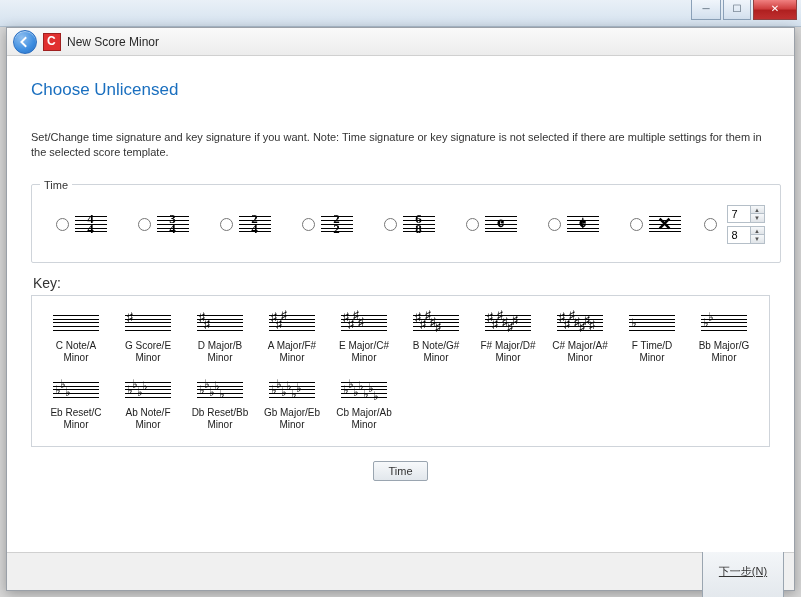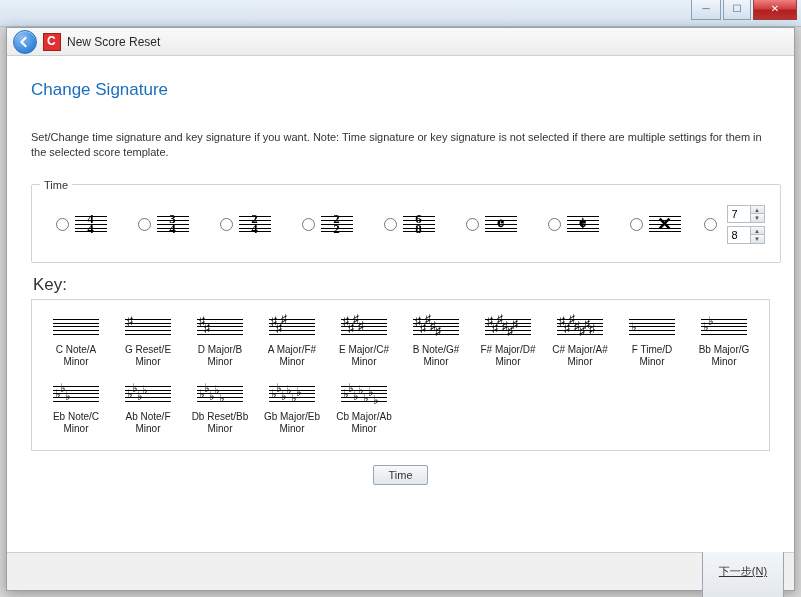--- a/index.html
+++ b/index.html
@@ -210,21 +210,21 @@
     border-left: 1px solid #b5bfc8;
     background: linear-gradient(#f6f8fa,#e0e4e8);
     font-size: 6px;
     line-height: 8px;
     text-align: center;
     color: #555;
   }
   .spin .arrows div:first-child { border-bottom: 1px solid #b5bfc8; }
 
   .key-label {
-    font-size: 17px;
+    font-size: 14px;
     margin: 4px 0 4px 2px;
     color: #333;
   }
   .key-grid {
     border: 1px solid #cfd4da;
     padding: 8px;
   }
   .key-inner {
     display: flex;
     flex-wrap: wrap;
@@ -314,25 +314,25 @@
   <div class="parent-blur">Crescendo by NCH Software  -  (Unlicensed) Non-commercial home use only</div>
 
   <div class="wizard">
     <div class="wiz-header">
       <div class="back-btn">
         <svg viewBox="0 0 10 10">
             <path d="M6 1 L2 5 L6 9" stroke="#fff" stroke-width="1.6" fill="none"></path>
           </svg>
       </div>
       <div class="app-icon"></div>
-      <div class="wiz-title">New Score Reset</div>
+      <div class="wiz-title">New Score Minor</div>
     </div>
 
     <div class="wiz-body">
-      <div class="page-heading">Change Signature</div>
+      <div class="page-heading">Choose Unlicensed</div>
       <div class="desc">Set/Change time signature and key signature if you want. Note: Time signature or key signature is not selected if there are multiple settings for them in the selected score template.</div>
 
       <fieldset>
         <legend>Time</legend>
         <div class="time-row" id="time-row">
             <label class="time-opt">
               <input type="radio" name="timesig" style="">
               <span class="staff">
                 <span class="ts-sym">
                   <span class="num">4</span>
@@ -424,21 +424,21 @@
                 <div class="lines"></div>
               </div>
               <div class="key-lbl">C Note/A</div>
               <div class="key-lbl">Minor</div>
             </div>
             <div class="key-opt">
               <div class="key-staff">
                 <div class="lines"></div>
                 <span class="acc" style="left: 2px; top: 2px; font-size: 12px;">♯</span>
               </div>
-              <div class="key-lbl">G Reset/E</div>
+              <div class="key-lbl">G Score/E</div>
               <div class="key-lbl">Minor</div>
             </div>
             <div class="key-opt">
               <div class="key-staff">
                 <div class="lines"></div>
                 <span class="acc" style="left: 2px; top: 2px; font-size: 12px;">♯</span>
                 <span class="acc" style="left: 7px; top: 9px; font-size: 12px;">♯</span>
               </div>
               <div class="key-lbl">D Major/B</div>
               <div class="key-lbl">Minor</div>
@@ -520,21 +520,21 @@
               <div class="key-lbl">Bb Major/G</div>
               <div class="key-lbl">Minor</div>
             </div>
             <div class="key-opt">
               <div class="key-staff">
                 <div class="lines"></div>
                 <span class="acc" style="left: 2px; top: 8px; font-size: 12px;">♭</span>
                 <span class="acc" style="left: 7px; top: 2px; font-size: 12px;">♭</span>
                 <span class="acc" style="left: 12px; top: 10px; font-size: 12px;">♭</span>
               </div>
-              <div class="key-lbl">Eb Note/C</div>
+              <div class="key-lbl">Eb Reset/C</div>
               <div class="key-lbl">Minor</div>
             </div>
             <div class="key-opt">
               <div class="key-staff">
                 <div class="lines"></div>
                 <span class="acc" style="left: 2px; top: 8px; font-size: 12px;">♭</span>
                 <span class="acc" style="left: 7px; top: 2px; font-size: 12px;">♭</span>
                 <span class="acc" style="left: 12px; top: 10px; font-size: 12px;">♭</span>
                 <span class="acc" style="left: 17px; top: 4px; font-size: 12px;">♭</span>
               </div>

